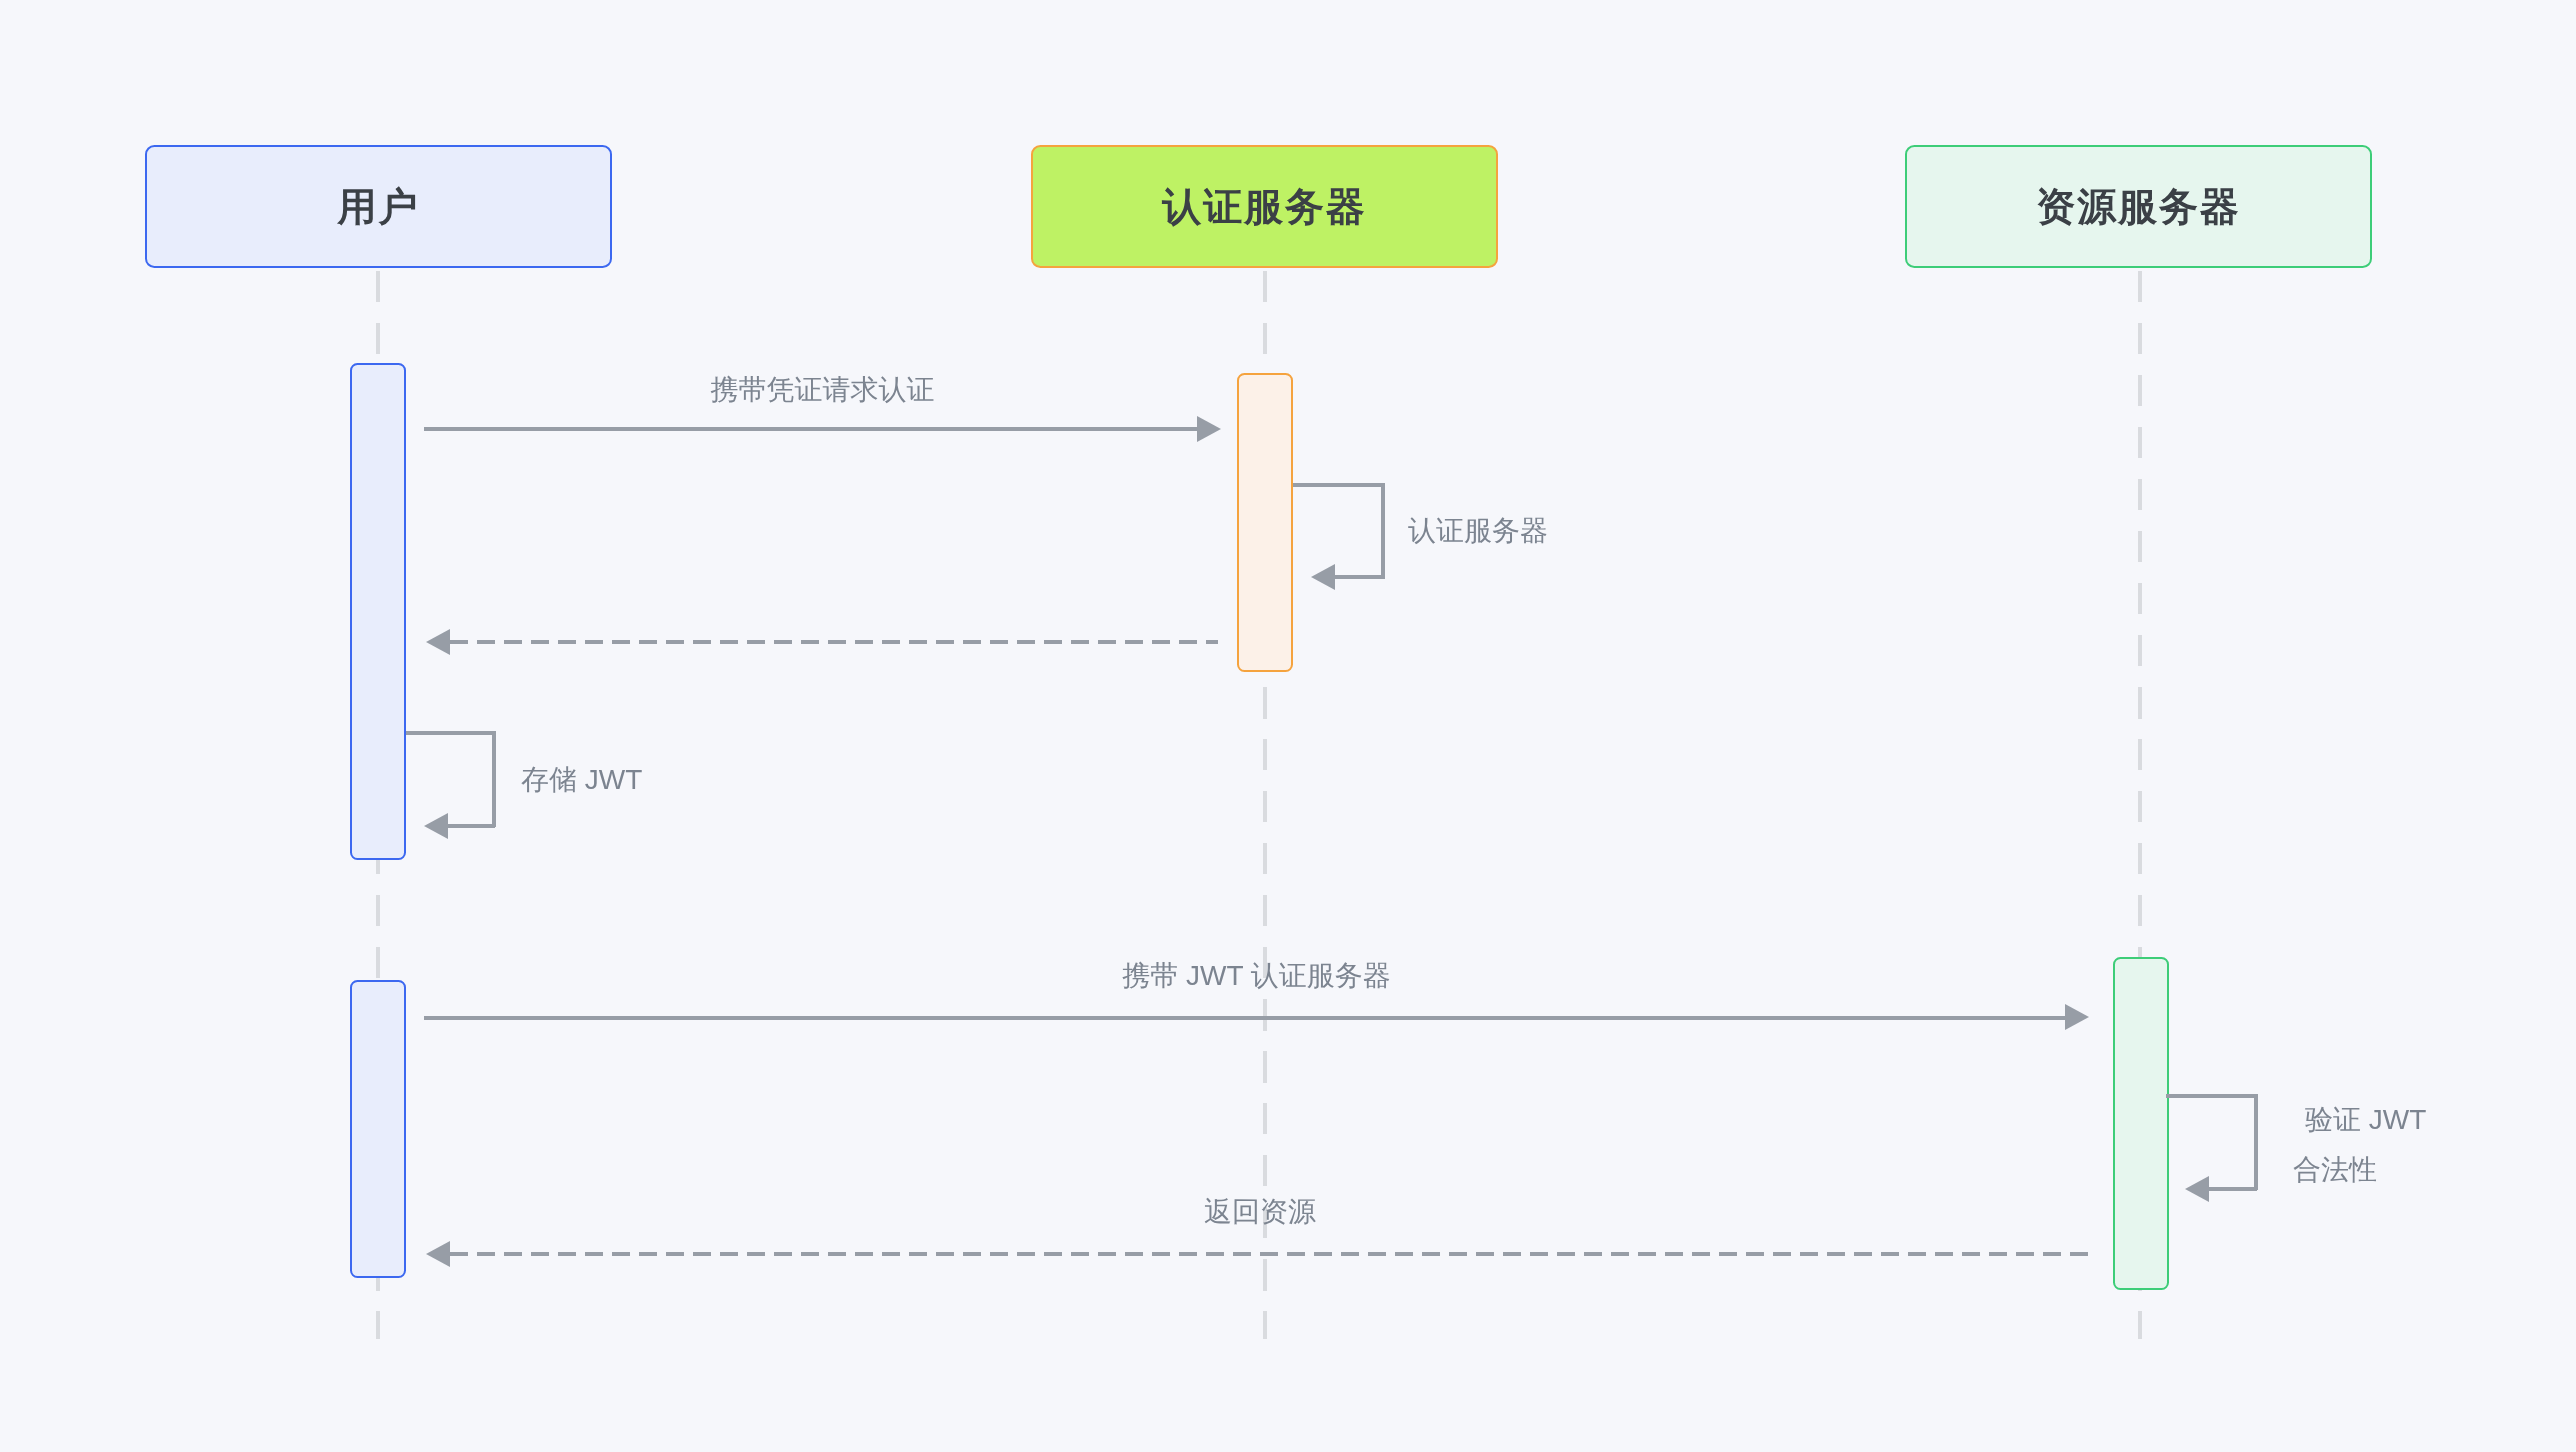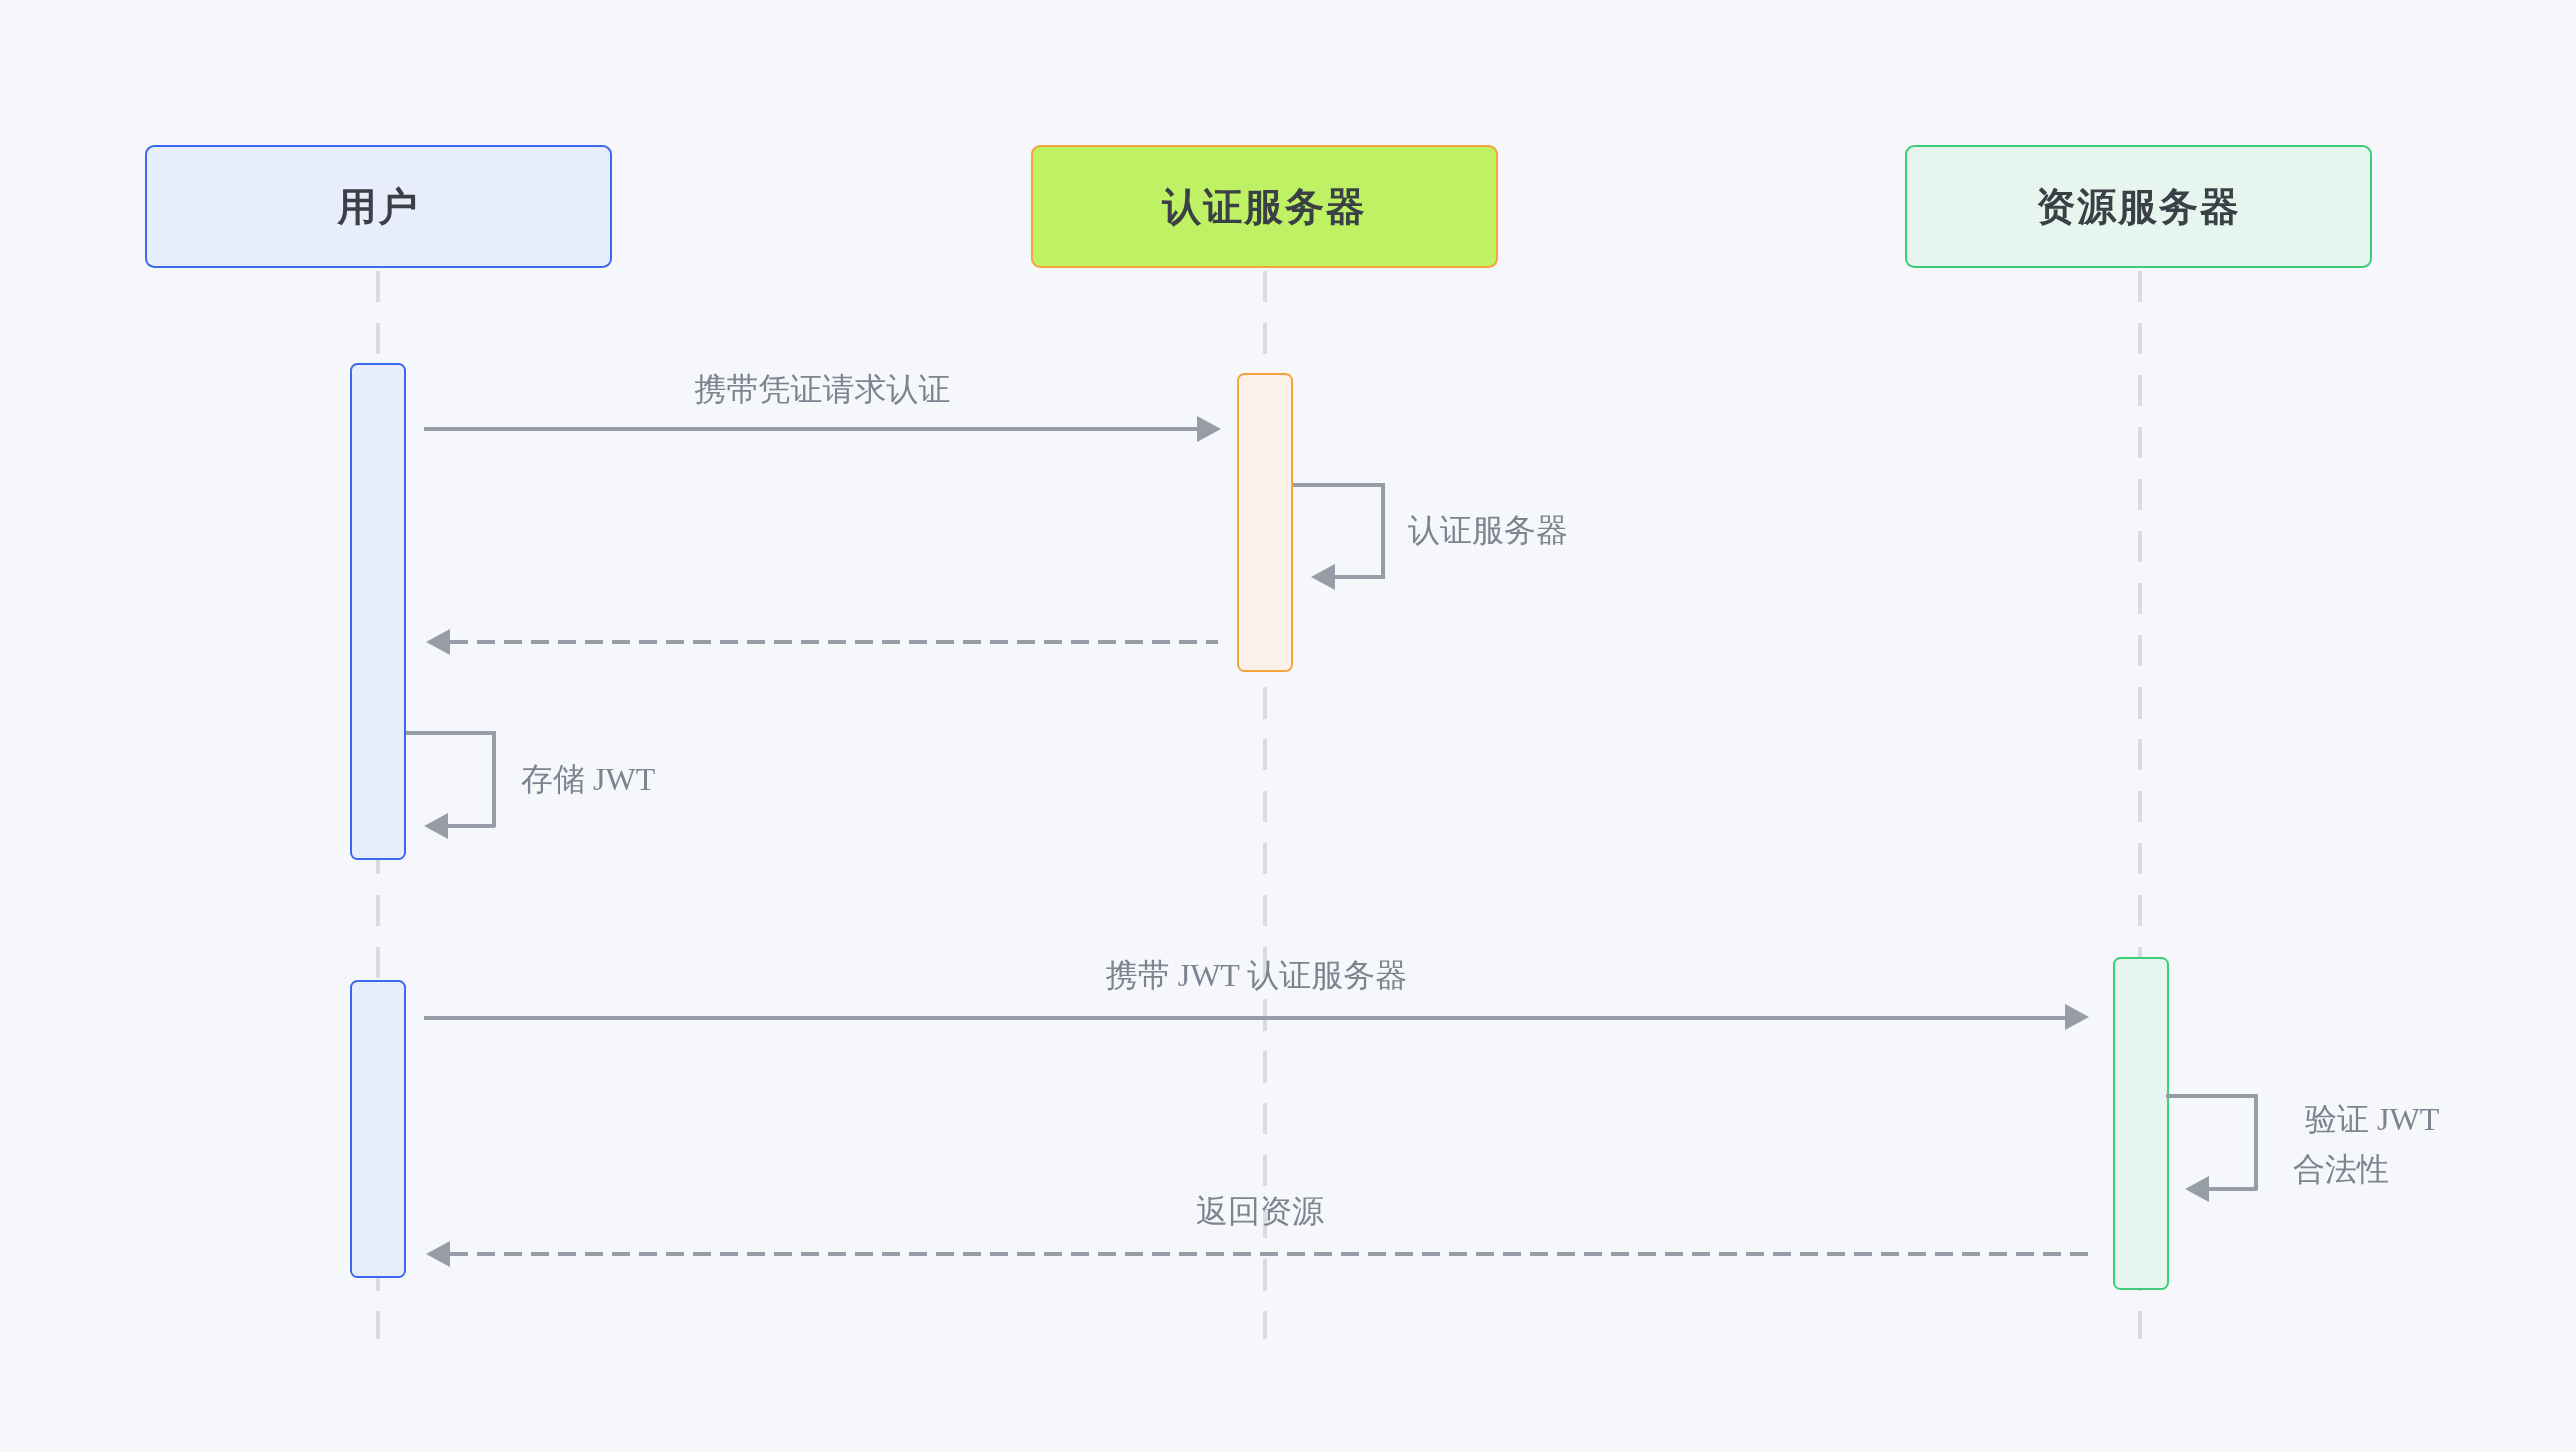--- a/index.html
+++ b/index.html
@@ -53,25 +53,24 @@
     border-top: 13px solid transparent;
     border-bottom: 13px solid transparent;
   }
   .arrow-head.right { border-left: 24px solid var(--arrow, #979da6); }
   .arrow-head.left  { border-right: 24px solid var(--arrow, #979da6); }
 
   .loop-seg { position: absolute; background: var(--arrow, #979da6); }
 
   .msg-label {
     position: absolute;
-    font-size: 32px; line-height: 37px;
+    font-size: 28px; line-height: 37px;
     color: var(--label-text, #7c8490);
     text-align: center;
     white-space: nowrap;
-    font-family: Liberation Serif, serif;
   }
   .msg-label.left-align { text-align: left; }
 </style>
 </head>
 <body style="background: rgb(246, 247, 251);">
 
 <div id="canvas">
 
   <div class="lifeline" style="left:376px; top:271px; height:1068px;"></div>
   <div class="lifeline" style="left:1263px; top:271px; height:1068px;"></div>

